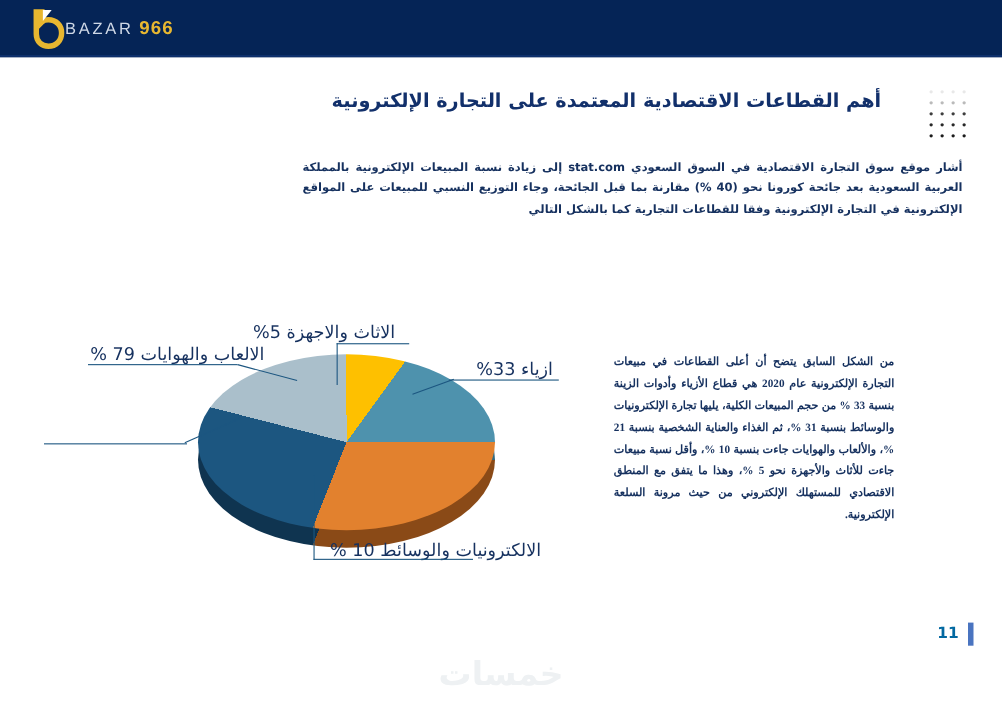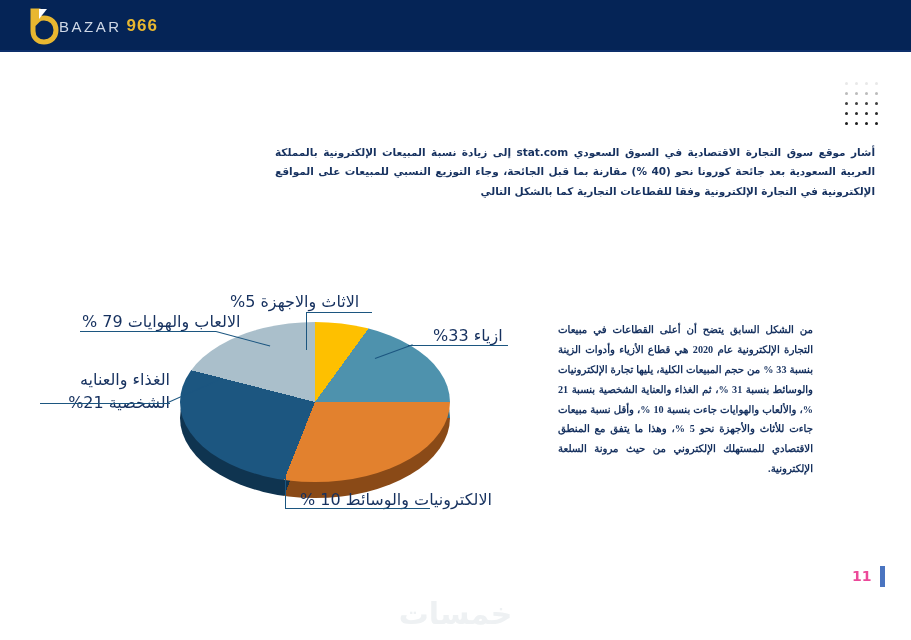--- a/index.html
+++ b/index.html
@@ -98,21 +98,21 @@
   
   .right-text{
     position:absolute;right:98px;top:320px;width:255px;
     direction:rtl;text-align:justify;
     font-size:10.2px;line-height:1.95;color:#16315f;font-weight:bold;font-family:Liberation Serif, serif;
   }
 
   
   .page-num{
     position:absolute;left:852px;top:568px;
-    font-size:14px;font-weight:bold;color:#ec4899;
+    font-size:14px;font-weight:bold;color:#0369a1;
   }
   .page-bar{
     position:absolute;left:880px;top:566px;width:5px;height:21px;background:#4a74c0;
   }
   .watermark{
     position:absolute;left:0;top:596px;width:911px;
     text-align:center;font-size:30px;font-weight:bold;
     color:#eef1f3;letter-spacing:2px;direction:rtl;
   }
 </style>
@@ -130,20 +130,21 @@
         <path d="M8 4 L8 24 C8 31 13 35 19 35 C26 35 31 30 31 23 C31 16 26 11 19 11 C16 11 14 12 13 13 L13 4 Z" fill="none" stroke="#e8b730" stroke-width="5" stroke-linecap="round"></path>
         <path d="M14 2 L22 2 L14 12 Z" fill="#ffffff"></path>
       </svg>
     </span>
     <span class="logo-text">
       <span class="logo-bazar">BAZAR</span>
       <span class="logo-966">966</span>
     </span>
   </div>
 
+  <div class="slide-title">أهم القطاعات الاقتصادية المعتمدة على التجارة الإلكترونية</div>
 
   <div class="dot-grid">
     <span class="dot" style="opacity:.10"></span>
       <span class="dot" style="opacity:.10"></span>
       <span class="dot" style="opacity:.10"></span>
       <span class="dot" style="opacity:.10"></span>
     <span class="dot" style="opacity:.30"></span>
       <span class="dot" style="opacity:.30"></span>
       <span class="dot" style="opacity:.30"></span>
       <span class="dot" style="opacity:.30"></span>
@@ -173,24 +174,20 @@
     </div>
 
     <div class="callout" style="left:390px;top:76px;margin-left:23px;">ازياء 33%</div>
     <div class="lead lead-h" style="left:388px;top:95px;width:100px;"></div>
     <div class="lead-d" style="left:355px;top:108px;width:40px;transform:rotate(-20deg);"></div>
 
     <div class="callout" style="left:280px;top:240px;">الالكترونيات والوسائط 10 %</div>
     <div class="lead lead-h" style="left:265px;top:258px;width:145px;"></div>
     <div class="lead lead-v" style="left:265px;top:182px;height:77px;"></div>
 
-    <div class="callout" style="left:38px;top:118px;text-align:right;width:112px;line-height:1.45;">
-      <div>الغذاء والعنايه</div>
-      <div>الشخصية 21%</div>
-    </div>
     <div class="lead lead-h" style="left:20px;top:153px;width:130px;"></div>
     <div class="lead-d" style="left:148px;top:152px;width:55px;transform:rotate(-24deg);"></div>
 
     <div class="callout" style="left:62px;top:62px;">الالعاب والهوايات 79 %</div>
     <div class="lead lead-h" style="left:60px;top:81px;width:136px;"></div>
     <div class="lead-d" style="left:196px;top:81px;width:56px;transform:rotate(15deg);"></div>
 
     <div class="callout" style="left:210px;top:42px;">الاثاث والاجهزة 5%</div>
     <div class="lead lead-v" style="left:286px;top:62px;height:38px;"></div>
     <div class="lead lead-h" style="left:286px;top:62px;width:66px;"></div>

